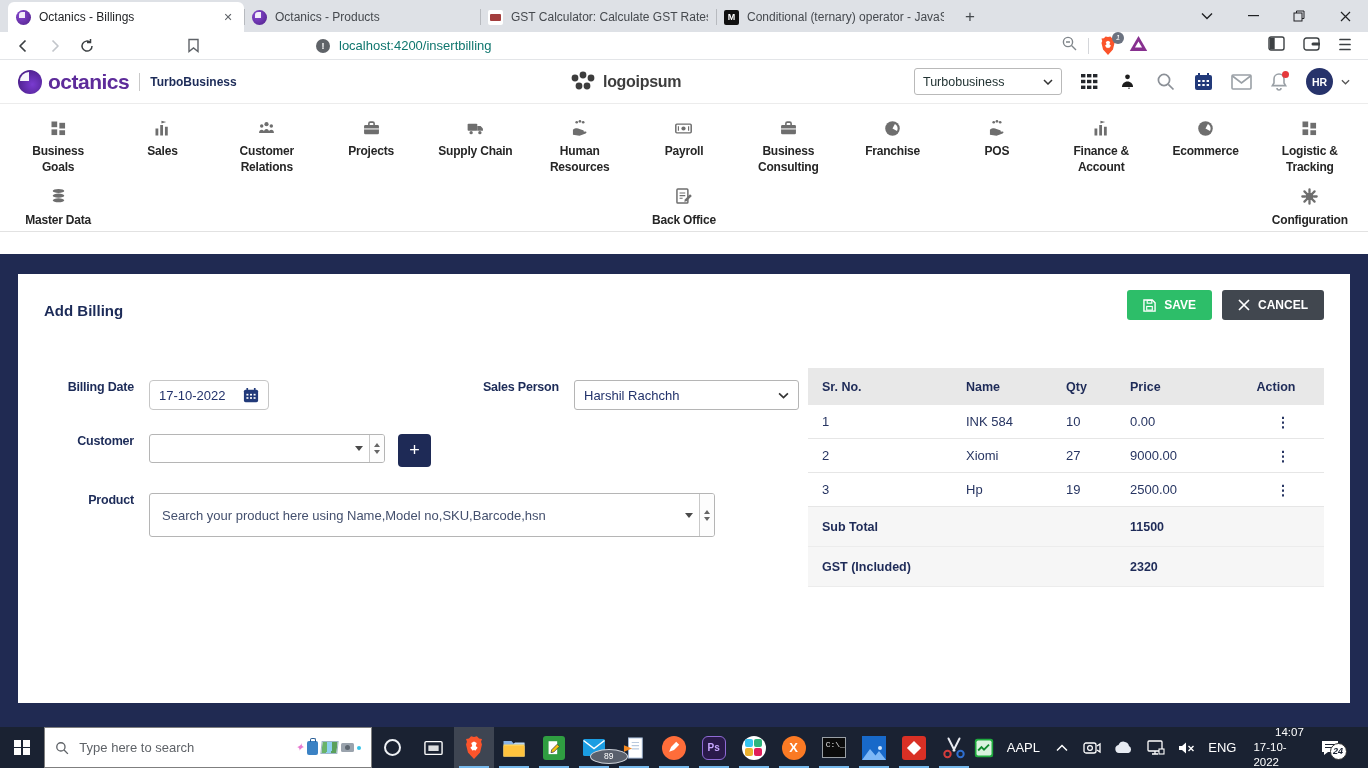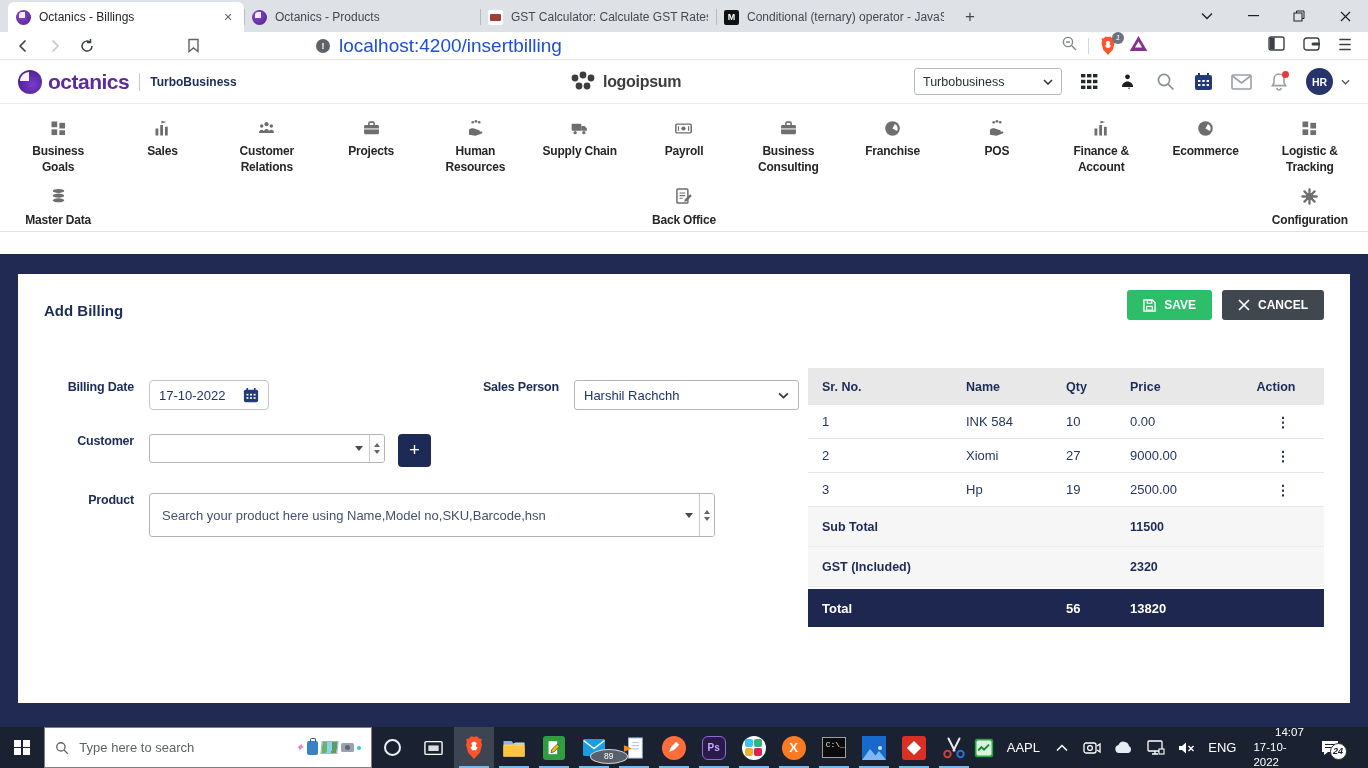--- a/index.html
+++ b/index.html
@@ -21,21 +21,21 @@
   .tab-title{flex:1;overflow:hidden;text-overflow:clip}
   .tab-close{width:16px;height:16px;border-radius:50%;display:flex;align-items:center;justify-content:center;font-size:11px;color:#5f6368;margin-left:6px}
   .newtab{width:28px;height:28px;margin:0 0 1px 4px;display:flex;align-items:center;justify-content:center;font-size:17px;color:#45494e}
   .tb-spacer{flex:1}
   .winctl{display:flex;align-items:center;height:32px}
   .winbtn{width:46px;height:32px;display:flex;align-items:center;justify-content:center;color:#202124;font-size:12px}
   .addrbar{height:28px;background:#fff;display:flex;align-items:center;padding:0 10px;border-bottom:1px solid #e3e5e8}
   .navbtn{width:26px;height:24px;display:flex;align-items:center;justify-content:center;margin-right:6px}
   .urlwrap{display:flex;align-items:center;flex:1;height:24px;margin-left:96px;padding-left:8px}
   .urlinfo{width:14px;height:14px;border-radius:50%;background:#5f6368;color:#fff;font-size:9px;font-weight:bold;display:flex;align-items:center;justify-content:center;margin-right:9px}
-  .urltext{font-size:19px;color:#1d4ed8}
+  .urltext{font-size:13px;color:#0f766e}
   .addr-right{display:flex;align-items:center;gap:10px;margin-left:auto}
   .vdiv{width:1px;height:16px;background:#d4d6da}
   .shieldwrap{position:relative;width:20px;height:20px}
   .shieldbadge{position:absolute;top:-4px;right:-5px;background:#6b7280;color:#fff;border-radius:50%;width:12px;height:12px;font-size:8px;display:flex;align-items:center;justify-content:center}
   .panelbtns{display:flex;align-items:center;gap:18px;margin-left:110px;margin-right:6px}
 
   
   .appheader{height:44px;background:#fff;display:flex;align-items:center;padding:0 18px;border-bottom:1px solid #ececec}
   .brandwrap{display:flex;align-items:center}
   .brandmark{width:24px;height:24px;border-radius:50%;background:radial-gradient(circle at 60% 60%,#7a3bd0,#3f1877);position:relative;margin-right:6px}
@@ -378,38 +378,38 @@
             <rect x="3.5" y="8" width="17" height="10.5" rx="1.5"></rect>
             <path d="M9 8V6.3A1.6 1.6 0 0110.6 4.7h2.8A1.6 1.6 0 0115 6.3V8" fill="none" stroke="currentColor" stroke-width="1.8"></path>
             <path d="M3.5 12.5h17" stroke="#fff" stroke-width="1.2"></path>
           </svg>
         </span>
         <span class="nlabel">Projects</span>
       </div>
       <div class="navitem">
         <span class="nicon">
           <svg width="21" height="21" viewBox="0 0 24 24" fill="currentColor">
+            <rect x="3" y="6.5" width="11" height="8" rx="1"></rect>
+            <path d="M14 9h3.8l2.7 3v2.5H14z"></path>
+            <circle cx="7" cy="16.8" r="1.9"></circle>
+            <circle cx="17" cy="16.8" r="1.9"></circle>
+          </svg>
+        </span>
+        <span class="nlabel">Supply Chain</span>
+      </div>
+      <div class="navitem">
+        <span class="nicon">
+          <svg width="21" height="21" viewBox="0 0 24 24" fill="currentColor">
             <circle cx="8.8" cy="4.8" r="1.5"></circle>
             <circle cx="12.5" cy="3.8" r="1.5"></circle>
             <circle cx="16.2" cy="4.8" r="1.5"></circle>
             <path d="M4.5 13.5c2.2-2 5.3-2.1 7.4-1l4.3 1.6c1.1.4 1 1.7-.2 1.9l-6 .9 8.4-1.4c1.9-.3 2.2 1.5.6 2.1l-7 2.6-7.5-1.2z"></path>
           </svg>
         </span>
         <span class="nlabel">Human Resources</span>
-      </div>
-      <div class="navitem">
-        <span class="nicon">
-          <svg width="21" height="21" viewBox="0 0 24 24" fill="currentColor">
-            <rect x="3" y="6.5" width="11" height="8" rx="1"></rect>
-            <path d="M14 9h3.8l2.7 3v2.5H14z"></path>
-            <circle cx="7" cy="16.8" r="1.9"></circle>
-            <circle cx="17" cy="16.8" r="1.9"></circle>
-          </svg>
-        </span>
-        <span class="nlabel">Supply Chain</span>
       </div>
       <div class="navitem">
         <span class="nicon">
           <svg width="21" height="21" viewBox="0 0 24 24" fill="currentColor">
             <rect x="3.2" y="7" width="17.6" height="10" rx="1.2" fill="none" stroke="currentColor" stroke-width="1.7"></rect>
             <circle cx="12" cy="12" r="2.4"></circle>
             <path d="M6.2 9.3v5.4M17.8 9.3v5.4" stroke="currentColor" stroke-width="1.3"></path>
           </svg>
         </span>
         <span class="nlabel">Payroll</span>
@@ -621,26 +621,20 @@
           <div class="tgrid sumrow">
             <span class="slabel">Sub Total</span>
             <span class="sval">11500</span>
               <span></span>
           </div>
           <div class="tgrid sumrow">
             <span class="slabel">GST (Included)</span>
             <span class="sval">2320</span>
               <span></span>
           </div>
-          <div class="tgrid totalrow">
-            <span class="slabel">Total</span>
-            <span>56</span>
-            <span>13820</span>
-              <span></span>
-          </div>
         </div>
       </div>
     </div>
   </div>
 
   <div class="taskbar">
     <div class="startbtn">
         <span class="winlogo">
           <i></i>
           <i></i>

